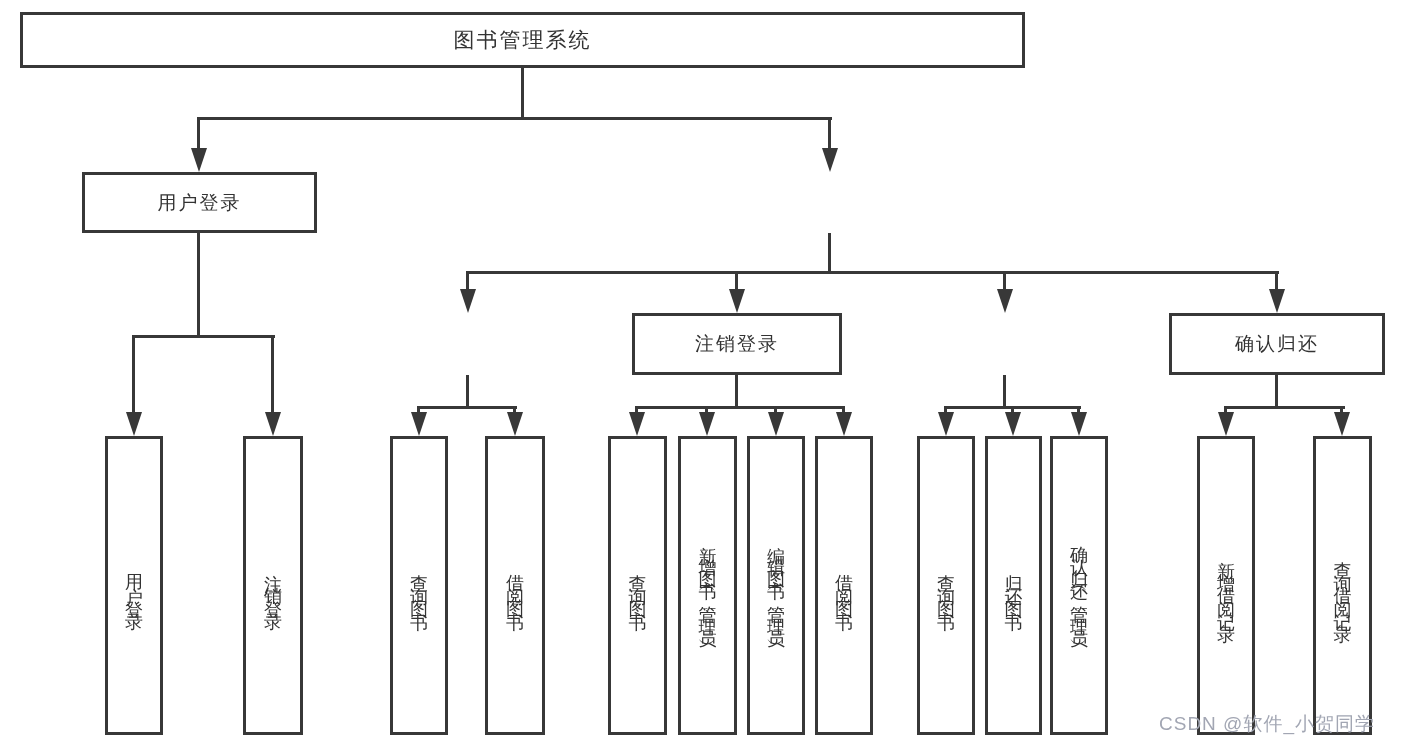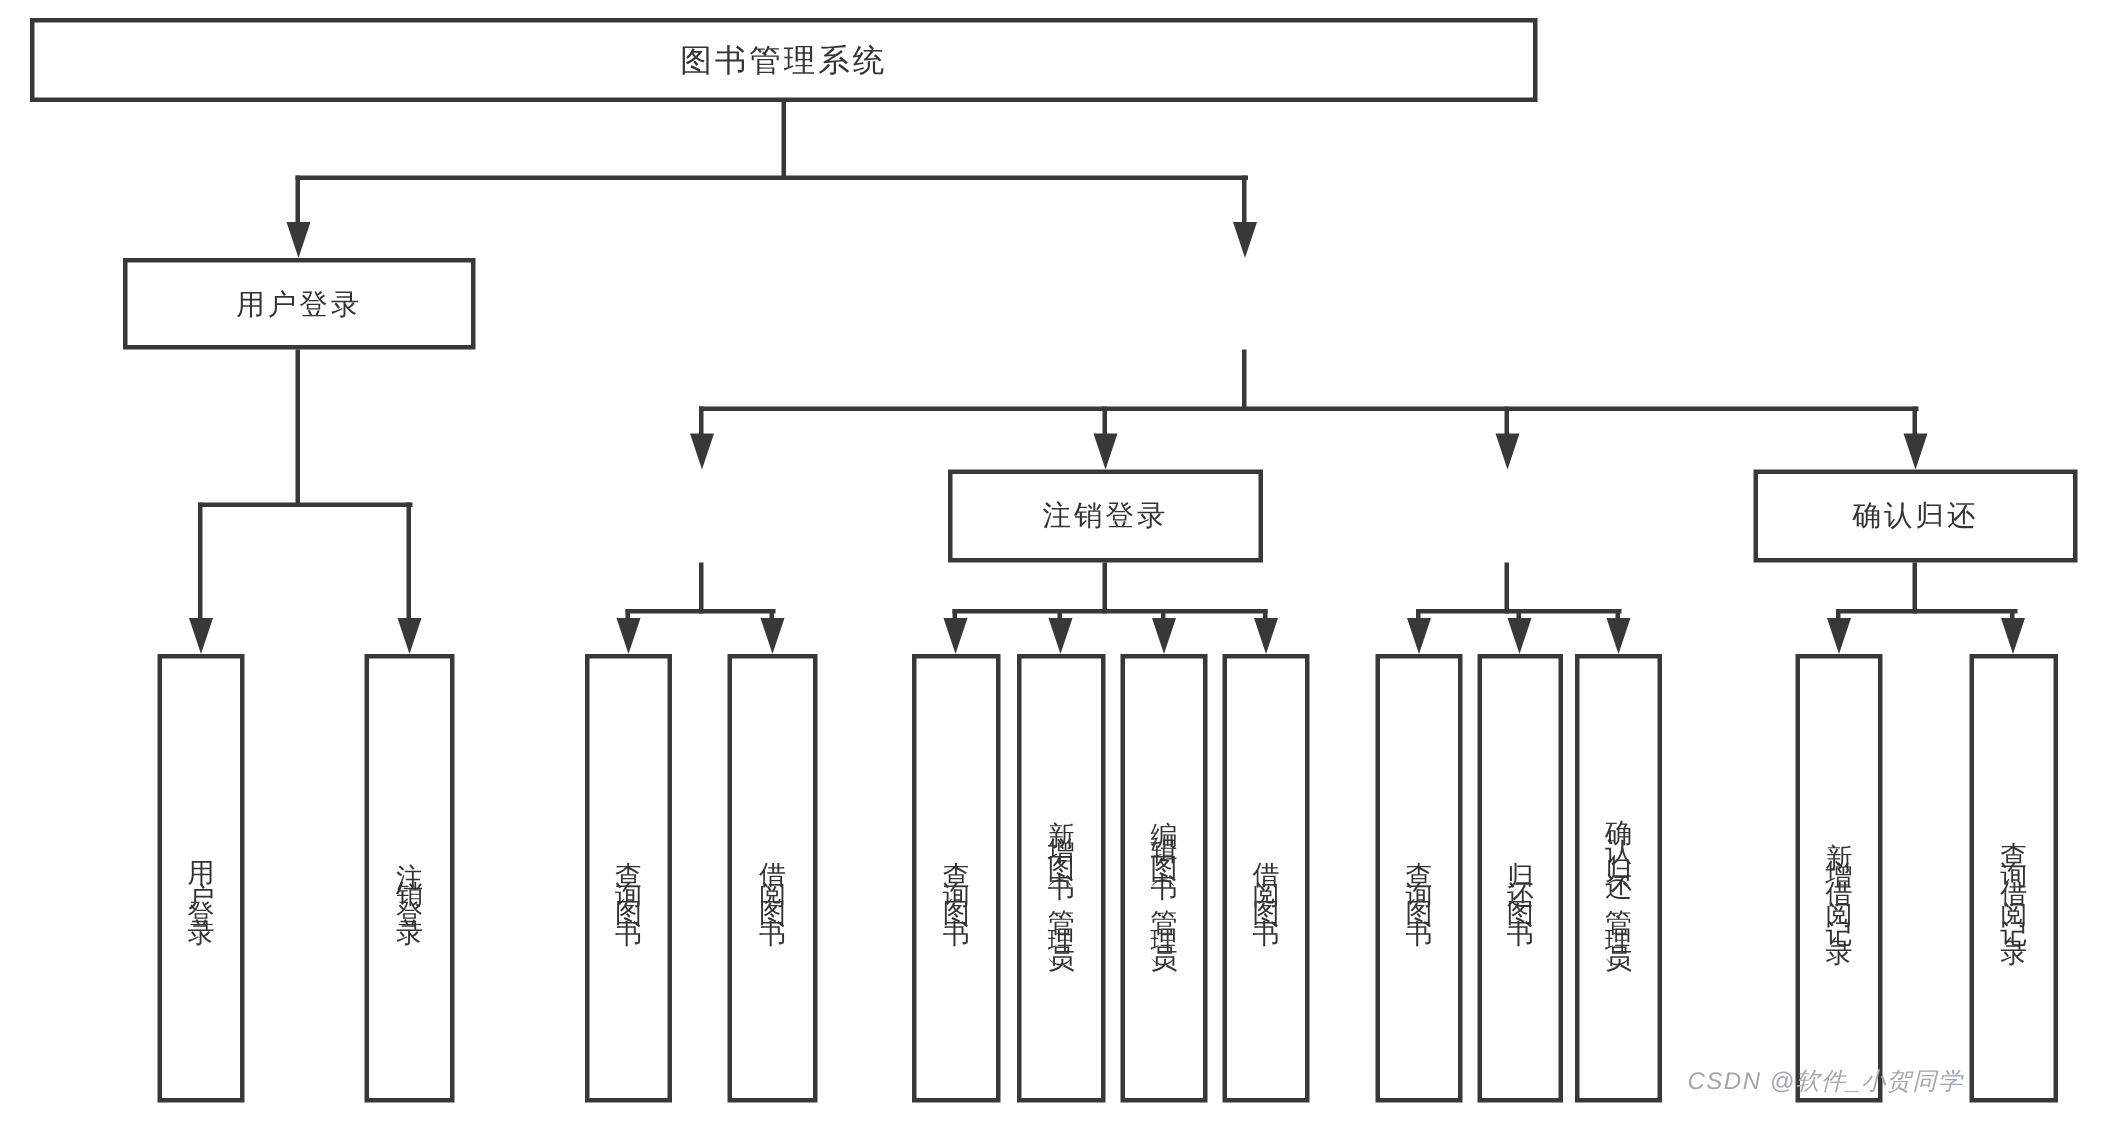--- a/index.html
+++ b/index.html
@@ -20,22 +20,22 @@
   }
   .leaf.tight{letter-spacing:12px;}
   .vl{position:absolute;width:3px;background:var(--line,#383838);}
   .hl{position:absolute;height:3px;background:var(--line,#383838);}
   .arrow{
     position:absolute;width:0;height:0;
     border-left:8px solid transparent;border-right:8px solid transparent;
     border-top:24px solid var(--line,#383838);
   }
   .watermark{
-    position:absolute;left:1125px;top:711px;font-size:16px;
-    color:var(--wm,#a2a6b3);letter-spacing:1px;white-space:nowrap;font-style:italic;
+    position:absolute;left:1159px;top:711px;font-size:19px;
+    color:var(--wm,#a2a6b3);letter-spacing:1px;white-space:nowrap;
   }
 </style>
 </head>
 <body>
 
 <div class="canvas">
 
   <div class="box root-box" style="left:20px;top:12px;width:1005px;height:56px">图书管理系统</div>
 
   <div class="box" style="left:82px;top:172px;width:235px;height:61px">用户登录</div>

